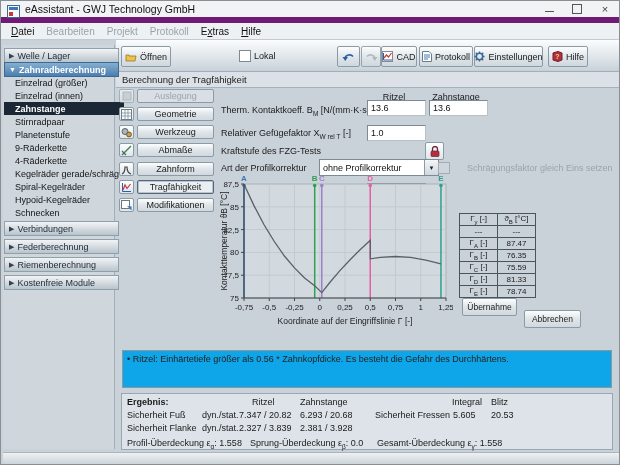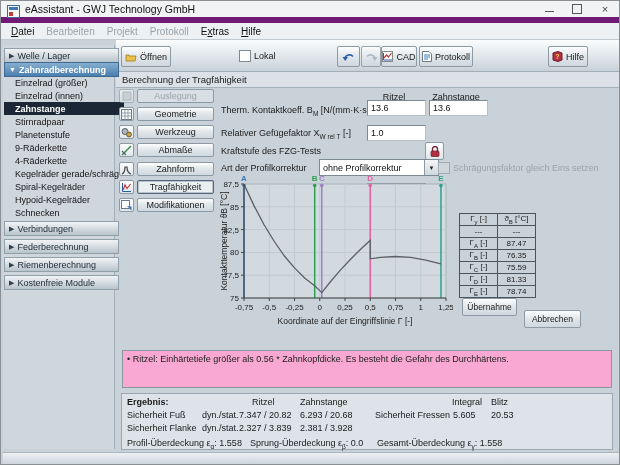--- a/index.html
+++ b/index.html
@@ -51,21 +51,21 @@
   .cblabel{position:absolute;font-size:9px;color:#1a1a1a;}
   .cblabel.disabled{color:#9aa4ac;}
   .lockbtn{position:absolute;width:17px;height:16px;background:linear-gradient(#fdfefe,#dfe5ea);border:1px solid #8c9aa5;border-radius:2px;display:flex;align-items:center;justify-content:center;}
   
   .gtable{position:absolute;border-collapse:collapse;font-size:8px;color:#1a1a1a;}
   .gtable td{border:1px solid #4a545c;width:37px;height:11px;text-align:center;padding:0;}
   .gtable sub{font-size:6px;}
   
   .actbtn{position:absolute;height:16px;background:linear-gradient(#fdfefe,#e1e7eb 45%,#d0d9df);border:1px solid #8c9aa5;border-radius:2px;font-size:8.5px;color:#1a1a1a;display:flex;align-items:center;justify-content:center;}
   
-  .msgbox{left:121px;top:349px;width:490px;height:38px;background:#f9a8d4;border:1px solid #8a96a0;font-size:9px;color:#222;padding:3px 4px;}
+  .msgbox{left:121px;top:349px;width:490px;height:38px;background:#0ea5e9;border:1px solid #8a96a0;font-size:9px;color:#222;padding:3px 4px;}
   .resbox{left:120px;top:392px;width:492px;height:57px;background:#dde3e8;border:1px solid #9aa7b0;font-size:9px;color:#1a1a1a;}
   .res{position:absolute;white-space:nowrap;}
   .res b{font-weight:bold;}
   .res sub{font-size:6.5px;}
   .statusbar{left:2px;top:451px;width:616px;height:12px;background:linear-gradient(#eef1f3,#ccd4da);border-top:1px solid #aab5bd;}
 </style>
 </head>
 <body>
 
 <div class="window">
@@ -131,20 +131,36 @@
     </div>
     <div class="tbtn" style="left:303px;width:52px">
       <svg width="10" height="11">
           <path d="M0.5 0.5 L7 0.5 L9.5 3 L9.5 10.5 L0.5 10.5 Z" fill="#fff" stroke="#6a7a88"></path>
           <line x1="2" y1="4" x2="8" y2="4" stroke="#3c78b8"></line>
           <line x1="2" y1="6" x2="8" y2="6" stroke="#3c78b8"></line>
           <line x1="2" y1="8" x2="6" y2="8" stroke="#3c78b8"></line>
         </svg>
       <span>Protokoll</span>
     </div>
+    <div class="tbtn" style="left:358px;width:67px">
+      <svg width="11" height="11">
+          <circle cx="5.5" cy="5.5" r="3.2" fill="none" stroke="#3c6a93" stroke-width="1.6"></circle>
+          <g stroke="#3c6a93" stroke-width="1.4">
+            <line x1="5.5" y1="0.5" x2="5.5" y2="2"></line>
+            <line x1="5.5" y1="9" x2="5.5" y2="10.5"></line>
+            <line x1="0.5" y1="5.5" x2="2" y2="5.5"></line>
+            <line x1="9" y1="5.5" x2="10.5" y2="5.5"></line>
+            <line x1="1.8" y1="1.8" x2="3" y2="3"></line>
+            <line x1="8" y1="8" x2="9.2" y2="9.2"></line>
+            <line x1="9.2" y1="1.8" x2="8" y2="3"></line>
+            <line x1="3" y1="8" x2="1.8" y2="9.2"></line>
+          </g>
+        </svg>
+      <span>Einstellungen</span>
+    </div>
     <div class="tbtn" style="left:432px;width:38px">
       <svg width="11" height="11">
           <path d="M1 2 L6 0.5 L10 2 L10 9 L6 10.5 L1 9 Z" fill="#b03040" stroke="#701c28"></path>
           <text x="5.5" y="8" font-size="7" fill="#ffd65e" text-anchor="middle" font-weight="bold">?</text>
         </svg>
       <span>Hilfe</span>
     </div>
   </div>
 
   <div class="abs crumb">Berechnung der Tragfähigkeit</div>
@@ -259,21 +275,21 @@
         <rect x="1" y="5" width="8" height="5.5" rx="1" fill="#b03040" stroke="#702030" stroke-width="0.7"></rect>
       </svg>
   </div>
 
   <div class="flabel" style="left:220px;top:162px">Art der Profilkorrektur</div>
   <div class="fcombo" style="left:318px;top:158px;width:115px">
     <span>ohne Profilkorrektur</span>
     <span class="arrowbox">▼</span>
   </div>
   <span class="cb disabled" style="left:437px;top:161px"></span>
-  <span class="cblabel disabled" style="left:452px;top:162px">Schrägungsfaktor gleich Eins setzen</span>
+  <span class="cblabel disabled" style="left:466px;top:162px">Schrägungsfaktor gleich Eins setzen</span>
 
   <svg id="chart" class="abs" style="left:218px;top:172px" width="234" height="158" viewBox="0 0 234 158">
       <rect x="25" y="11" width="202" height="114" fill="#d3dadf" stroke="#a8b2ba"></rect>
       <line x1="50.25" y1="11" x2="50.25" y2="125" stroke="#c2cad0" stroke-width="1"></line>
       <line x1="75.5" y1="11" x2="75.5" y2="125" stroke="#c2cad0" stroke-width="1"></line>
       <line x1="100.75" y1="11" x2="100.75" y2="125" stroke="#c2cad0" stroke-width="1"></line>
       <line x1="126" y1="11" x2="126" y2="125" stroke="#c2cad0" stroke-width="1"></line>
       <line x1="151.25" y1="11" x2="151.25" y2="125" stroke="#c2cad0" stroke-width="1"></line>
       <line x1="176.5" y1="11" x2="176.5" y2="125" stroke="#c2cad0" stroke-width="1"></line>
       <line x1="201.75" y1="11" x2="201.75" y2="125" stroke="#c2cad0" stroke-width="1"></line>

